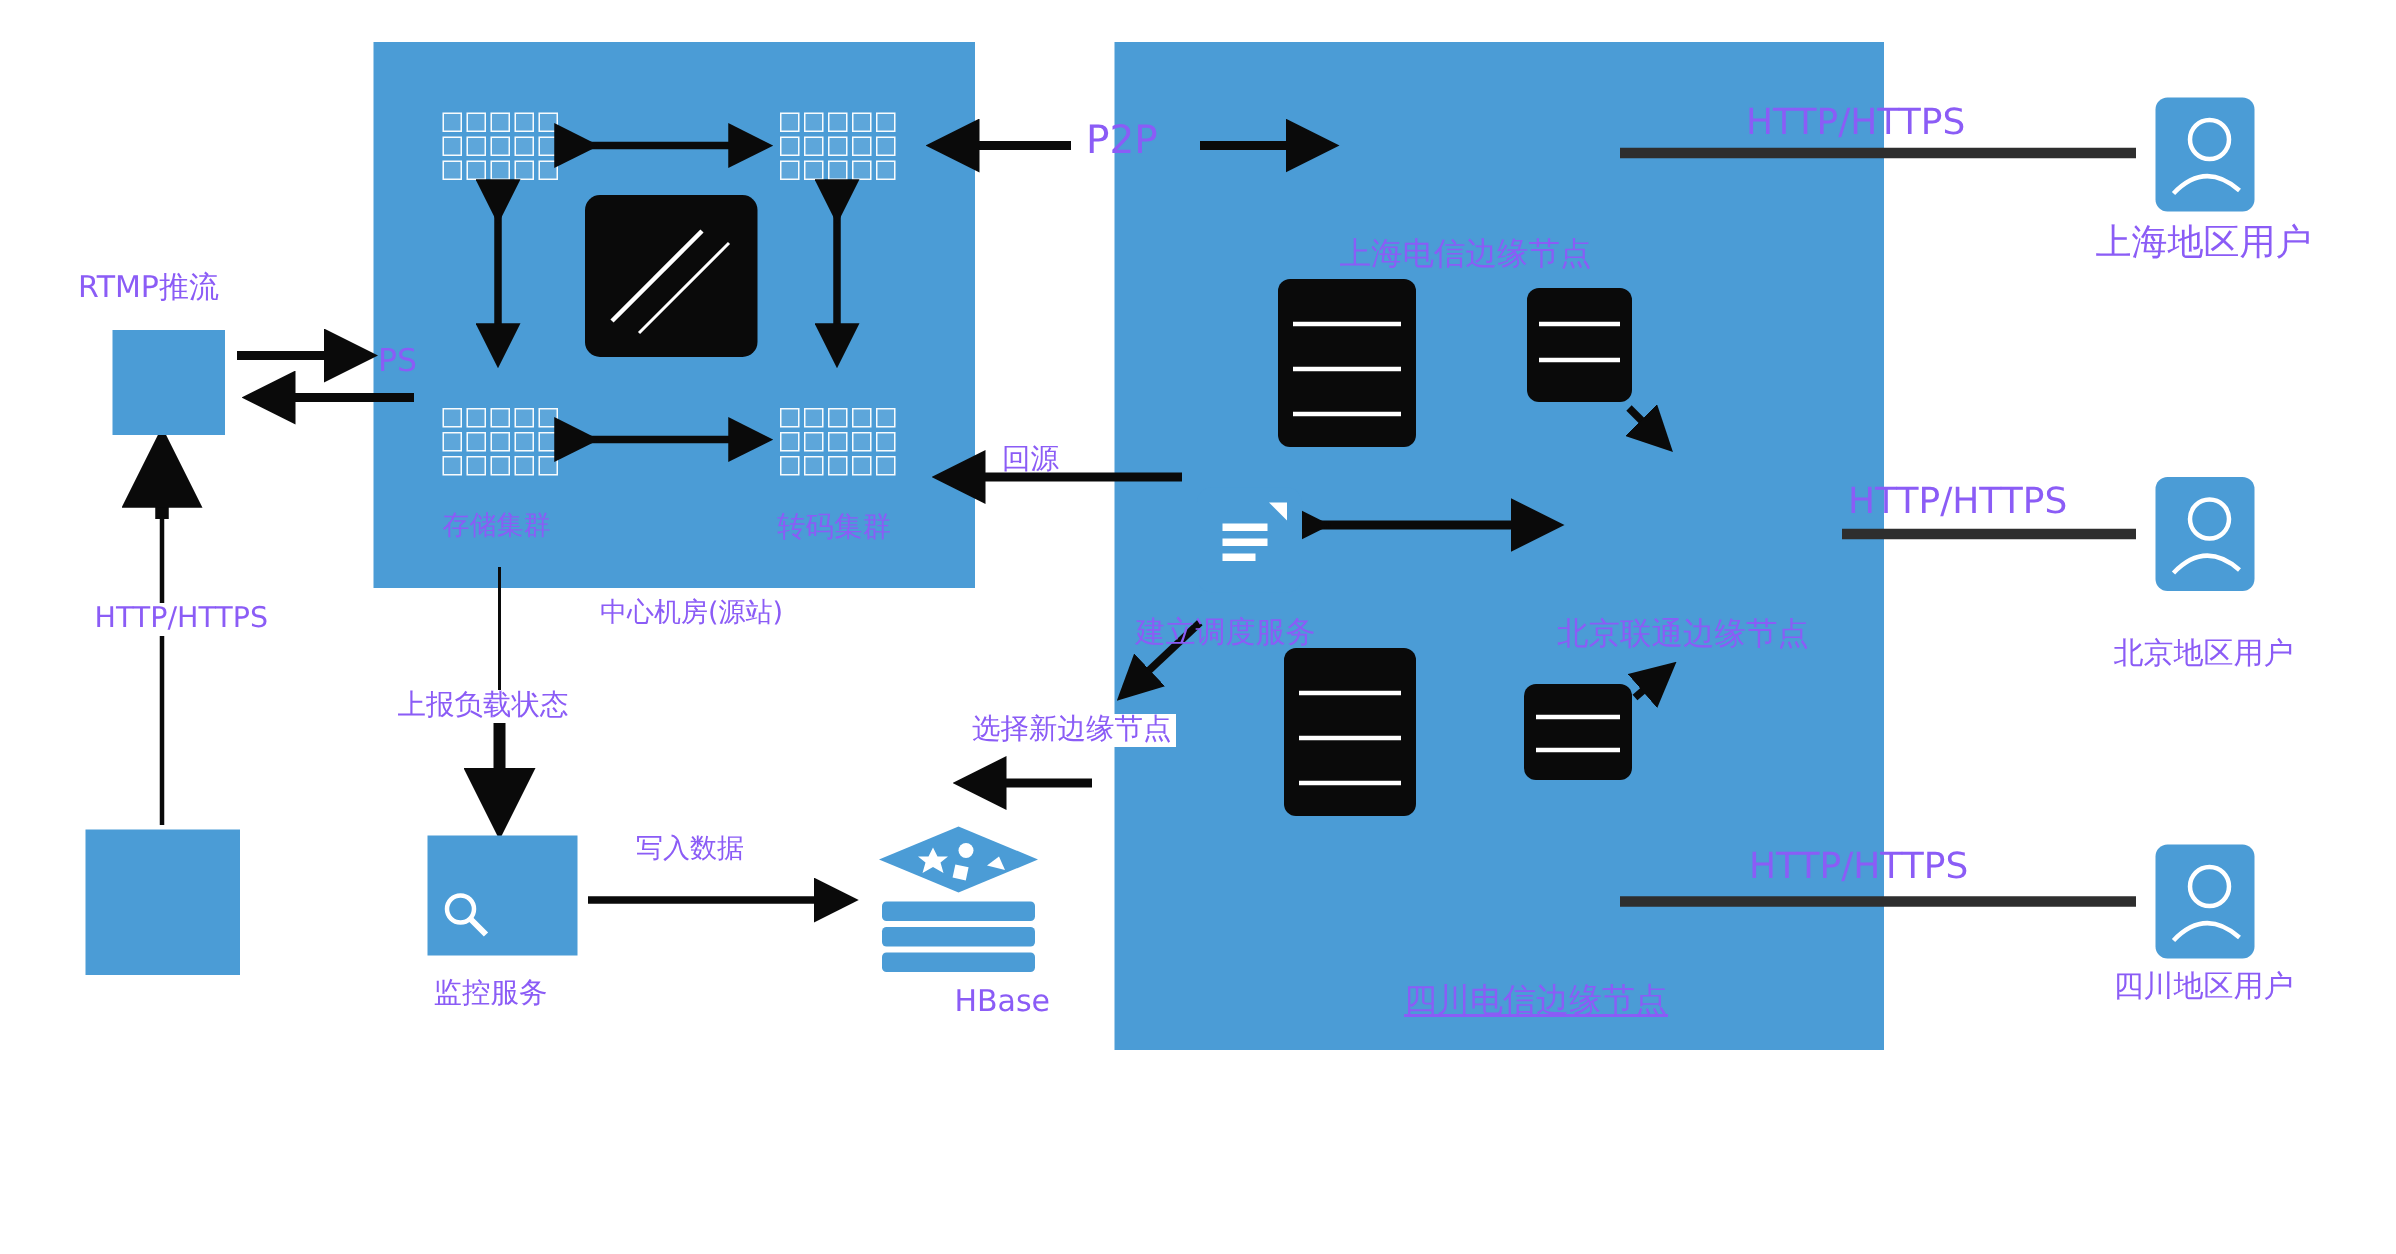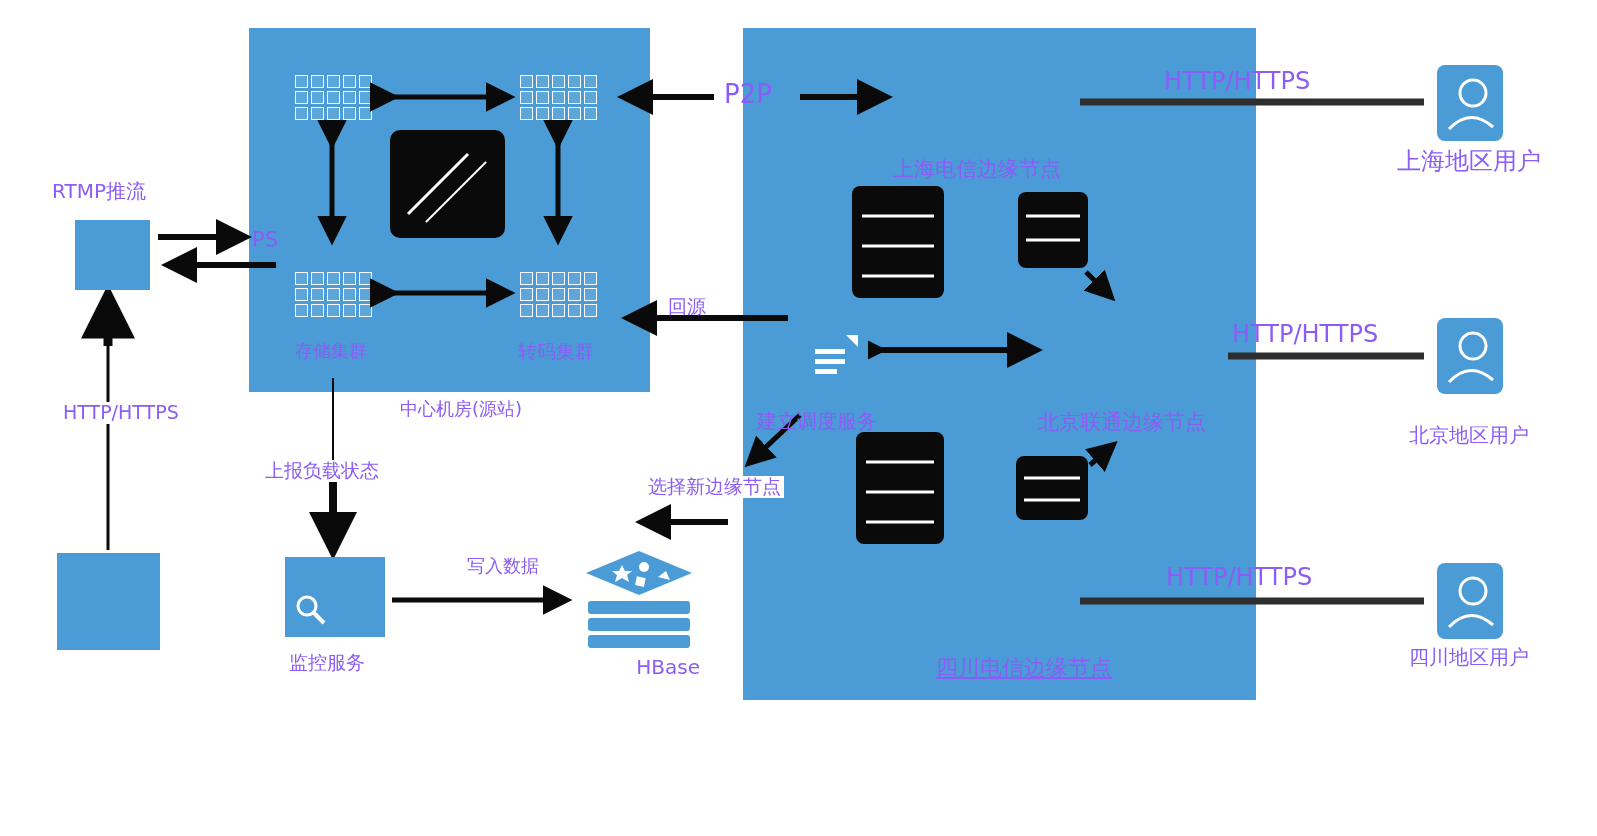--- a/index.html
+++ b/index.html
@@ -225,21 +225,21 @@
   <span class="lbl" style="left:364px;top:399px;font-size:18px;margin-left:36px;">中心机房(源站)</span>
 
   <span class="lbl" style="left:724px;top:80px;font-size:26px;">P2P</span>
   <span class="lbl" style="left:668px;top:296px;font-size:19px;">回源</span>
 
   <span class="lbl" style="left:757px;top:410px;font-size:20px;">建立调度服务</span>
   <span class="lbl bgw" style="left:645px;top:476px;font-size:19px;">选择新边缘节点</span>
 
   <span class="lbl bgw" style="left:262px;top:448px;font-size:19px;margin-top:12px;">上报负载状态</span>
   <span class="lbl" style="left:289px;top:652px;font-size:19px;">监控服务</span>
-  <span class="lbl" style="left:424px;top:556px;font-size:18px;margin-left:43px;">写入数据</span>
+  <span class="lbl" style="left:424px;top:556px;font-size:18px;">写入数据</span>
   <span class="lbl ctr" style="left:578px;top:656px;width:122px;font-size:20px;text-align:right;">HBase</span>
 
   <span class="lbl" style="left:893px;top:157px;font-size:21px;">上海电信边缘节点</span>
   <span class="lbl" style="left:1038px;top:410px;font-size:21px;">北京联通边缘节点</span>
   <span class="lbl" style="left:936px;top:655px;font-size:22px;text-decoration:underline;">四川电信边缘节点</span>
 
   <span class="lbl" style="left:1164px;top:68px;font-size:24px;">HTTP/HTTPS</span>
   <span class="lbl" style="left:1232px;top:321px;font-size:24px;">HTTP/HTTPS</span>
   <span class="lbl" style="left:1166px;top:564px;font-size:24px;">HTTP/HTTPS</span>
 

